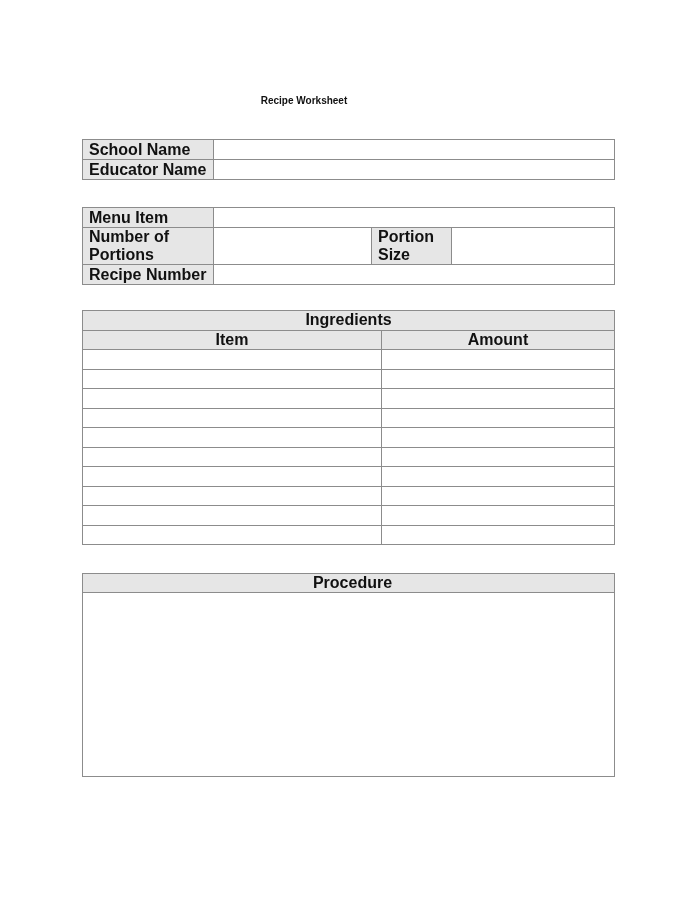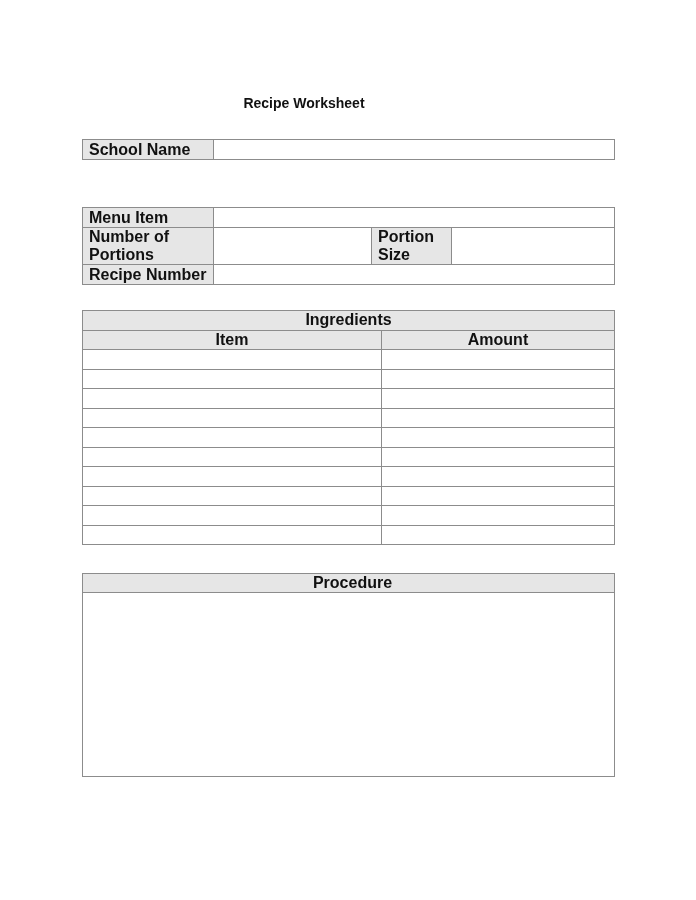--- a/index.html
+++ b/index.html
@@ -1,17 +1,17 @@
 <!DOCTYPE html>
 <html><head>
 <meta charset="utf-8">
 <style>
   html, body { margin:0; padding:0; background:#ffffff; }
   body { width:696px; height:900px; position:relative; font-family:"Liberation Sans", sans-serif; color:#111; }
-  .title { position:absolute; left:0; width:608px; top:95px; text-align:center; font-weight:bold; font-size:14px; }
+  .title { position:absolute; left:0; width:608px; top:95px; text-align:center; font-weight:bold; font-size:10px; }
   table { position:absolute; left:82px; width:533px; border-collapse:collapse; table-layout:fixed; }
   td, th { border:1px solid #8c8c8c; font-size:16px; padding:0 6px; box-sizing:border-box; }
   .lbl { background:#e6e6e6; font-weight:bold; text-align:left; }
   .hdr { background:#e6e6e6; font-weight:bold; text-align:center; }
   #t1 { top:139px; }
   #t1 td { height:20px; }
   #t2 { top:207px; }
   #t2 td { height:20px; }
   #t3 { top:310px;padding-left:43px; }
   #t3 td, #t3 th { height:19.5px; }
@@ -25,20 +25,24 @@
 <div class="title">Recipe Worksheet</div>
 
 <table id="t1">
   <colgroup>
       <col style="width:131px">
       <col>
     </colgroup>
   <tbody>
       <tr>
     <td class="lbl">School Name</td>
+    <td></td>
+  </tr>
+  <tr>
+    <td class="lbl">Educator Name</td>
     <td></td>
   </tr>
 </tbody>
   </table>
 
 <table id="t2">
   <colgroup>
       <col style="width:131px">
       <col style="width:158px">
       <col style="width:80px">

